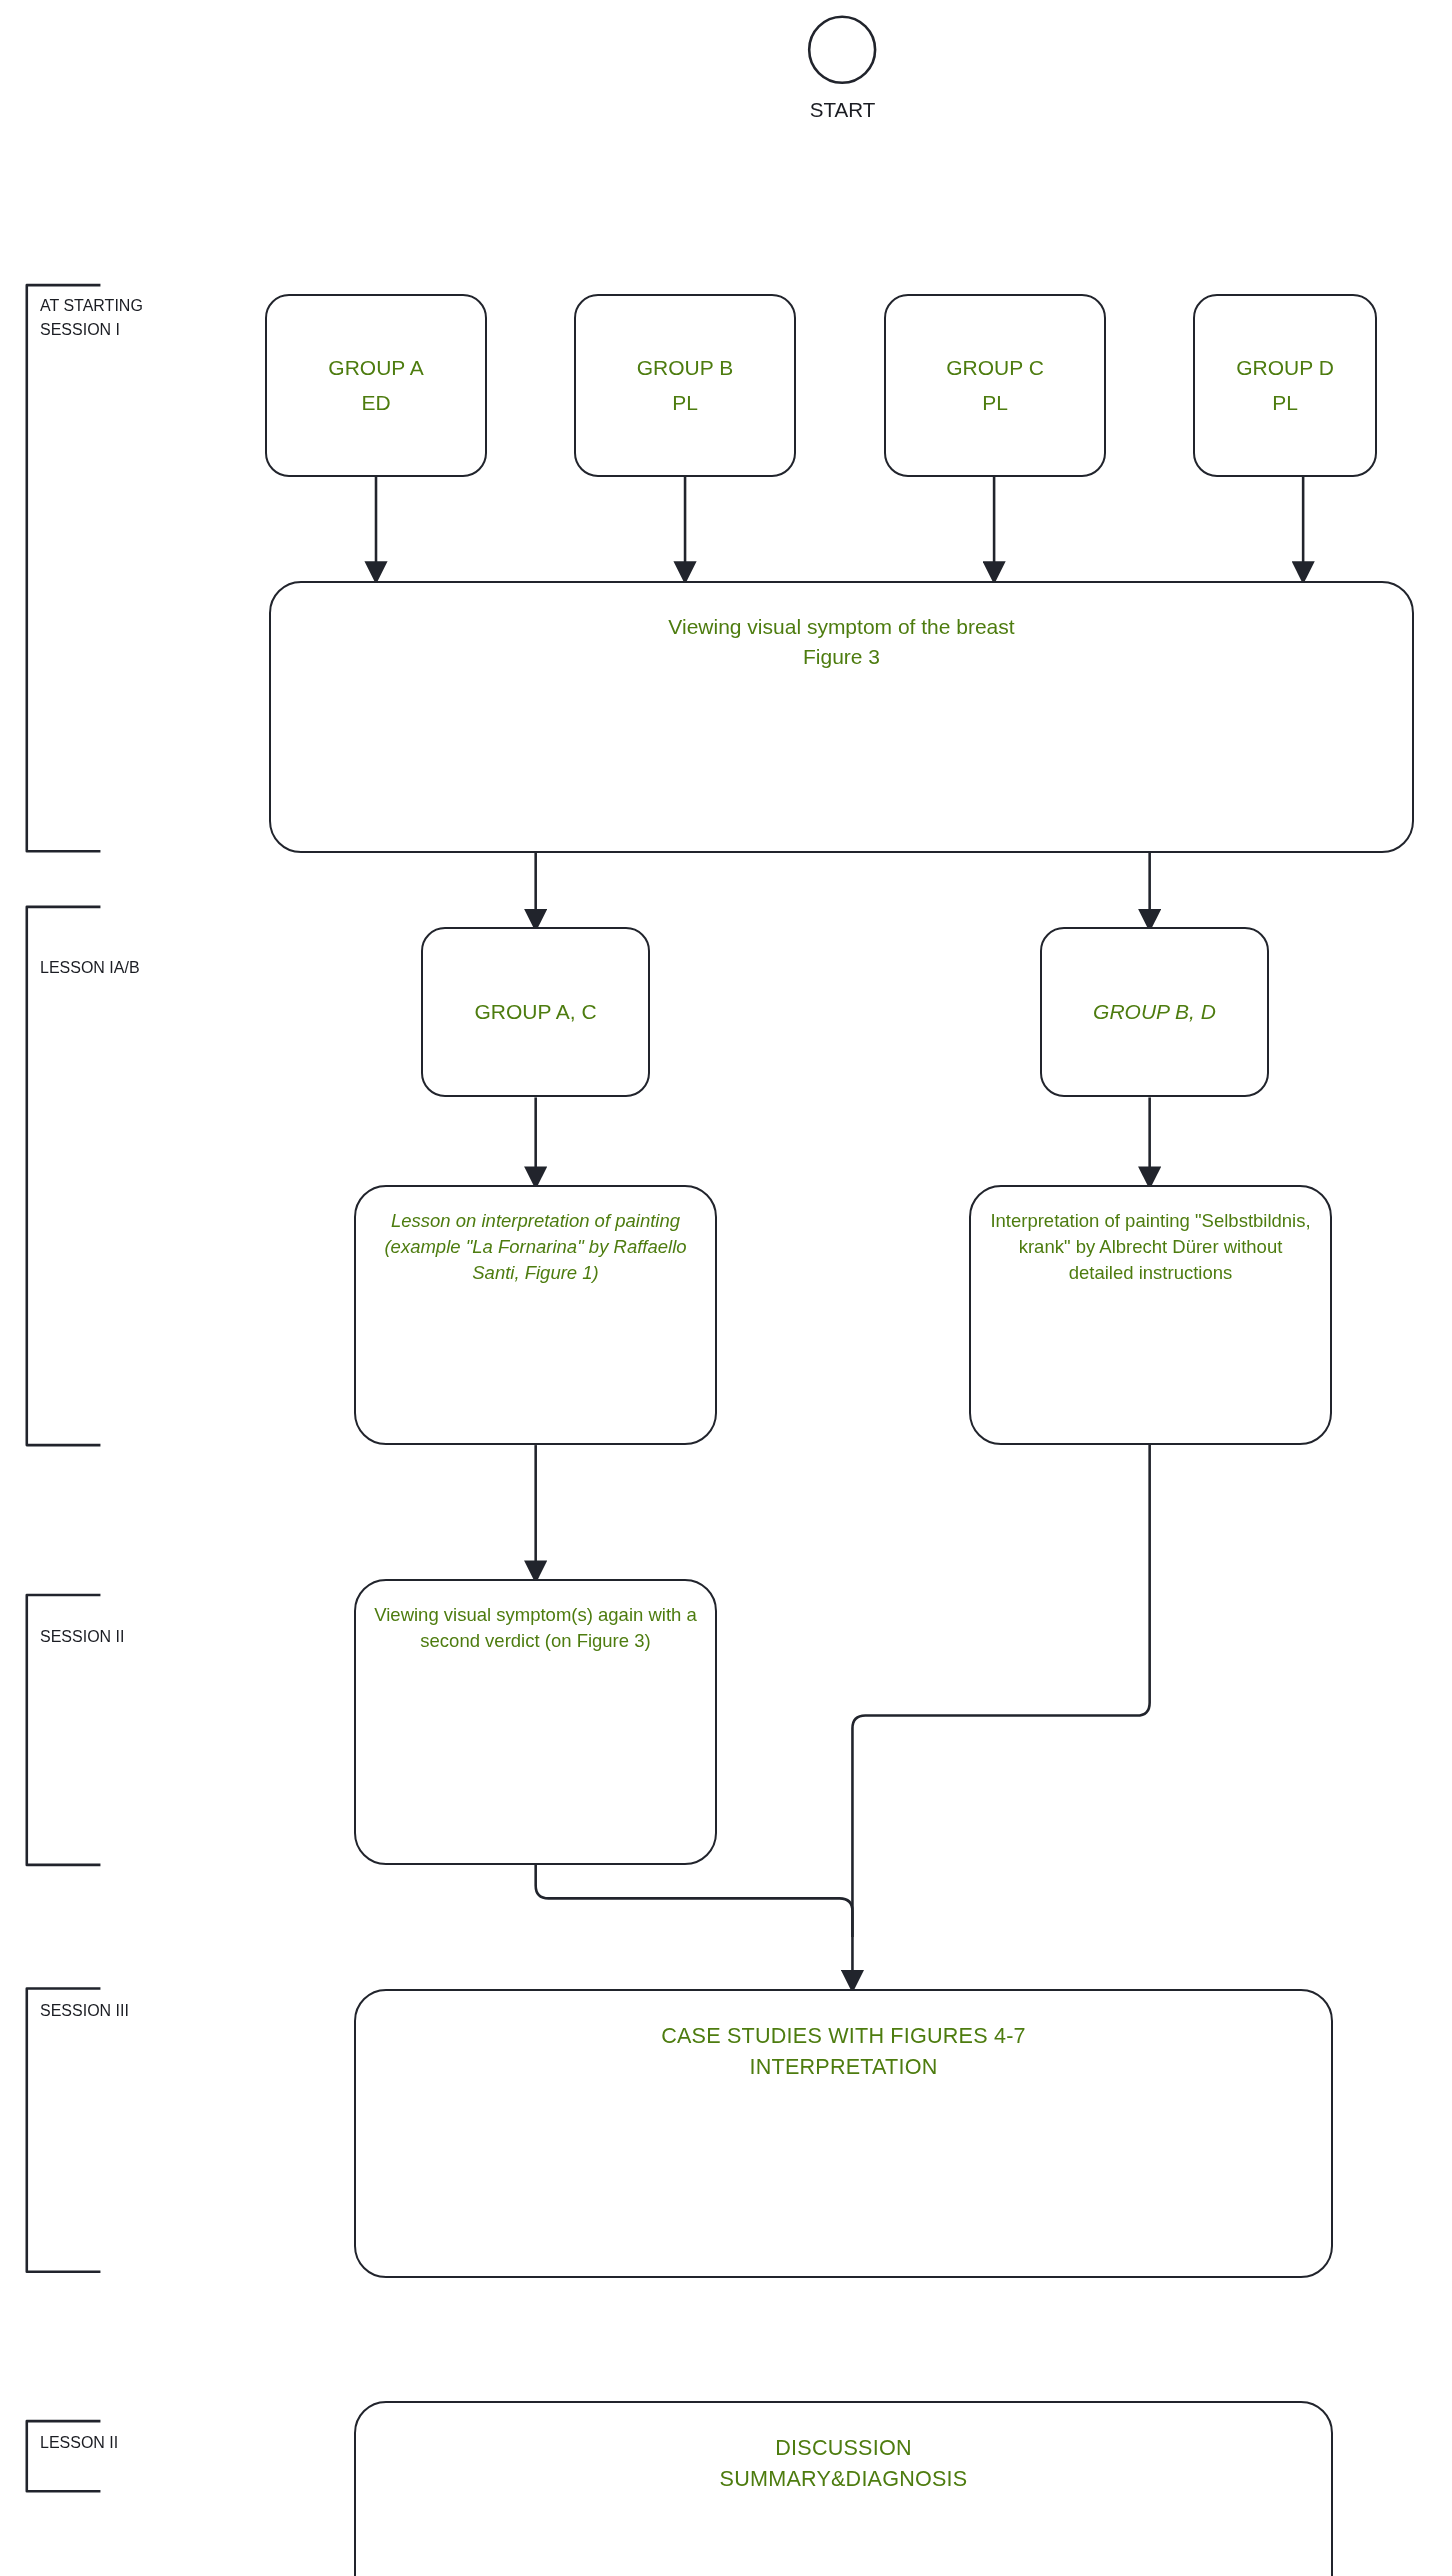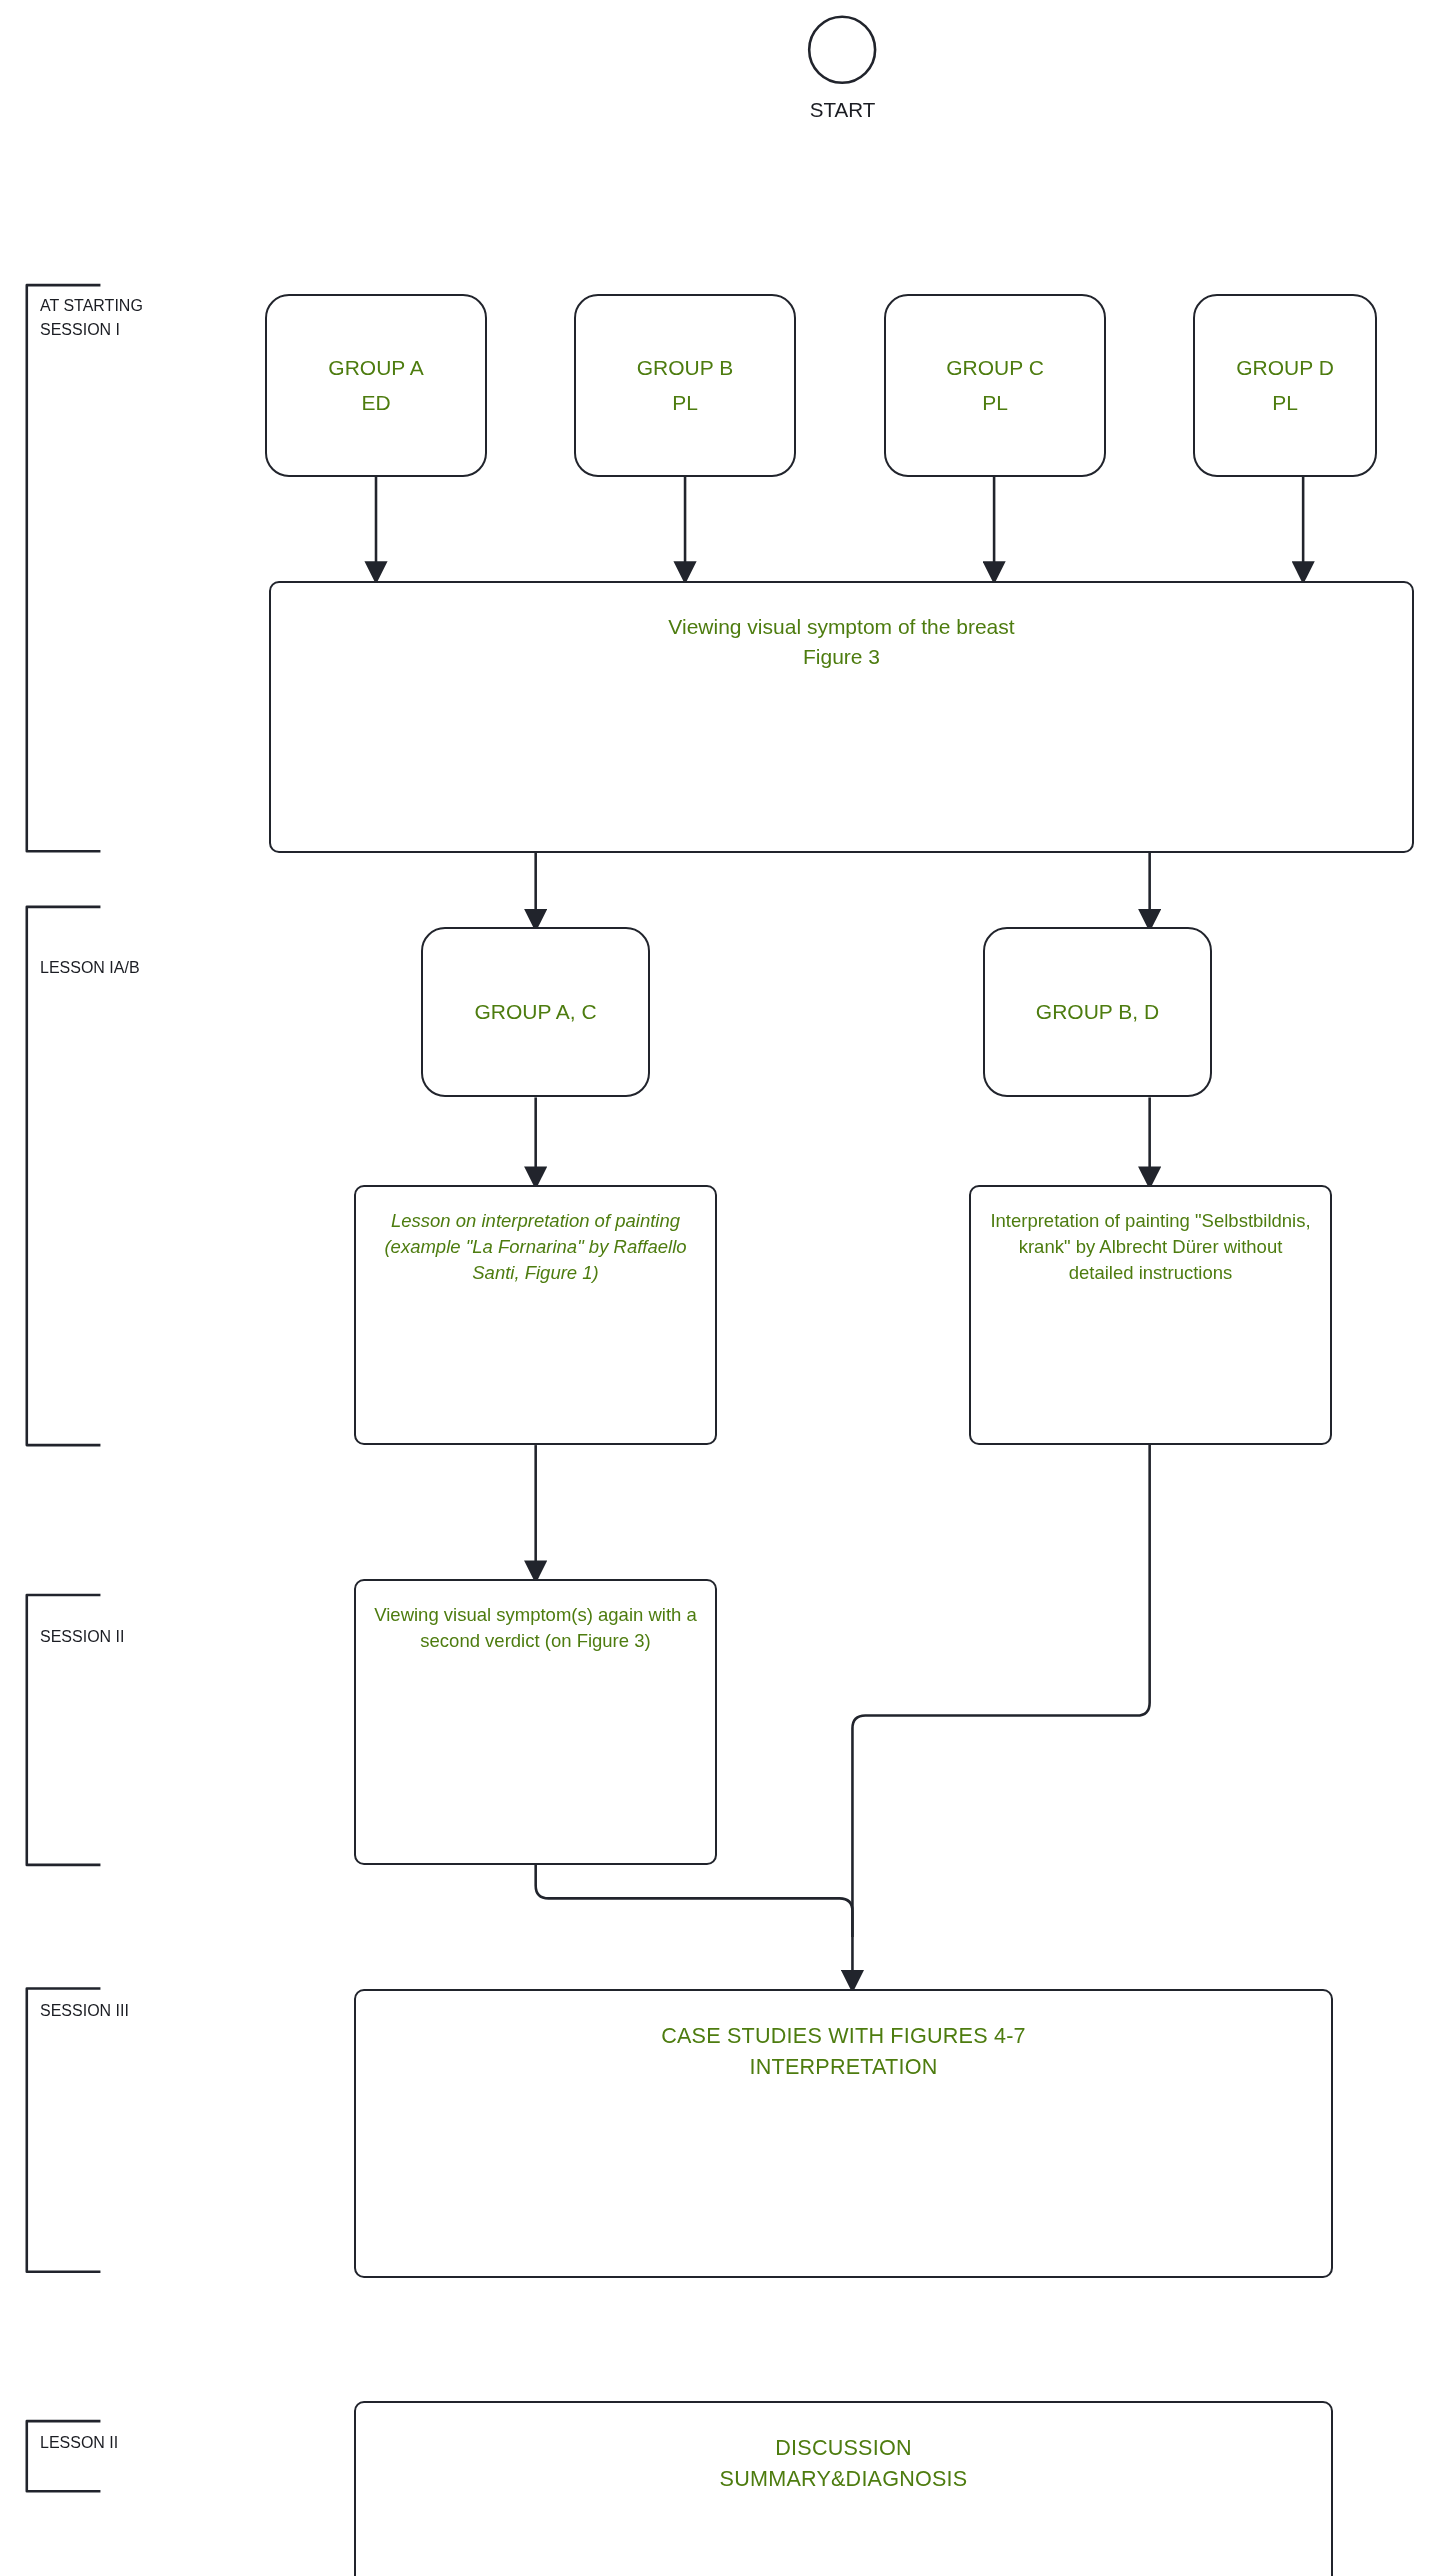--- a/index.html
+++ b/index.html
@@ -1,20 +1,20 @@
 <!DOCTYPE html>
 <html style="font-size:8.2px"><head>
 <meta charset="utf-8">
 <title>Study Protocol Flowchart</title>
 <style>
   html,body{margin:0;padding:0;background:#ffffff;}
   body{font-family:"Liberation Sans", sans-serif;}
   #stage{position:relative;width:1452px;height:3123px;background:#ffffff;overflow:hidden;}
   svg.layer{position:absolute;left:0;top:0;width:1452px;height:3123px;}
-  .nodebox{position:absolute;box-sizing:border-box;border:2.6px solid #21242c;border-radius:10px;background:#ffffff;display:flex;align-items:flex-start;justify-content:center;}
+  .nodebox{position:absolute;box-sizing:border-box;border:2.6px solid #21242c;border-radius:32px;background:#ffffff;display:flex;align-items:flex-start;justify-content:center;}
   .nodebox .txt{width:100%;text-align:center;color:#4d7c0f;line-height:1.42;white-space:pre-line;}
   .group-node{border-radius:24px;align-items:center;}
   .group-node .txt{font-size:21px;line-height:1.62;}
   .wide-node .txt{font-size:21px;padding-top:29px;}
   .small-node .txt{font-size:18.5px;padding-top:20.6px;}
   .caps-node .txt{font-size:21.6px;padding-top:30px;letter-spacing:0.2px;}
   .bracket-label{position:absolute;color:#1b1d23;font-size:16px;line-height:1.5;white-space:pre-line;}
   .start-label{position:absolute;color:#1b1d23;font-size:20.6px;text-align:center;}
 </style>
 </head>
@@ -85,21 +85,21 @@
   </div>
 
   <div class="nodebox wide-node" style="left:269px; top:581px; width:1145px; height:272px;">
     <div class="txt">Viewing visual symptom of the breast
 Figure 3</div>
   </div>
 
   <div class="nodebox group-node" style="left:421px; top:927px; width:229px; height:170px;">
     <div class="txt">GROUP A, C</div>
   </div>
-  <div class="nodebox group-node" style="left:983px; top:927px; width:229px; height:170px;">
+  <div class="nodebox group-node" style="left:1040px; top:927px; width:229px; height:170px;font-style:italic;">
     <div class="txt">GROUP B, D</div>
   </div>
 
   <div class="nodebox small-node" style="left:354px; top:1185px; width:363px; height:260px;font-style:italic;">
     <div class="txt" style="padding-left:13.4px;padding-right:13.4px;">Lesson on interpretation of painting (example "La Fornarina" by Raffaello Santi, Figure 1)</div>
   </div>
   <div class="nodebox small-node" style="left:969px; top:1185px; width:363px; height:260px;">
     <div class="txt" style="padding-left:13.4px;padding-right:13.4px;">Interpretation of painting "Selbstbildnis, krank" by Albrecht Dürer without detailed instructions</div>
   </div>
 

